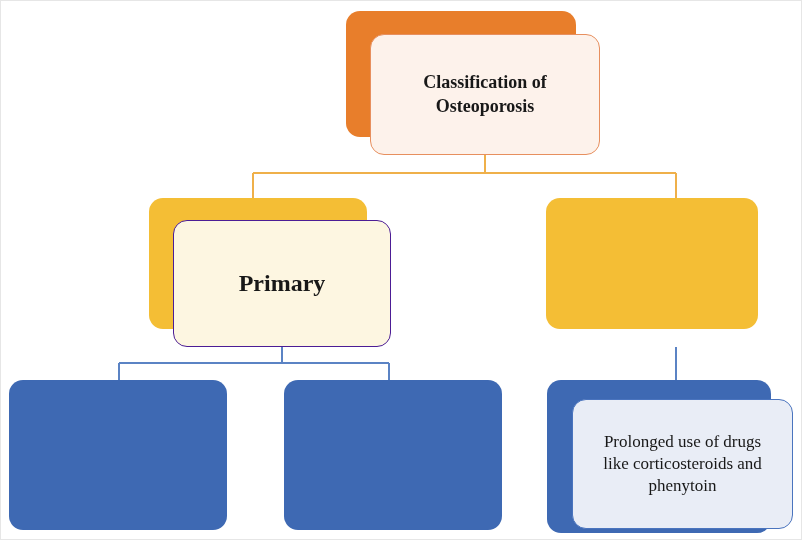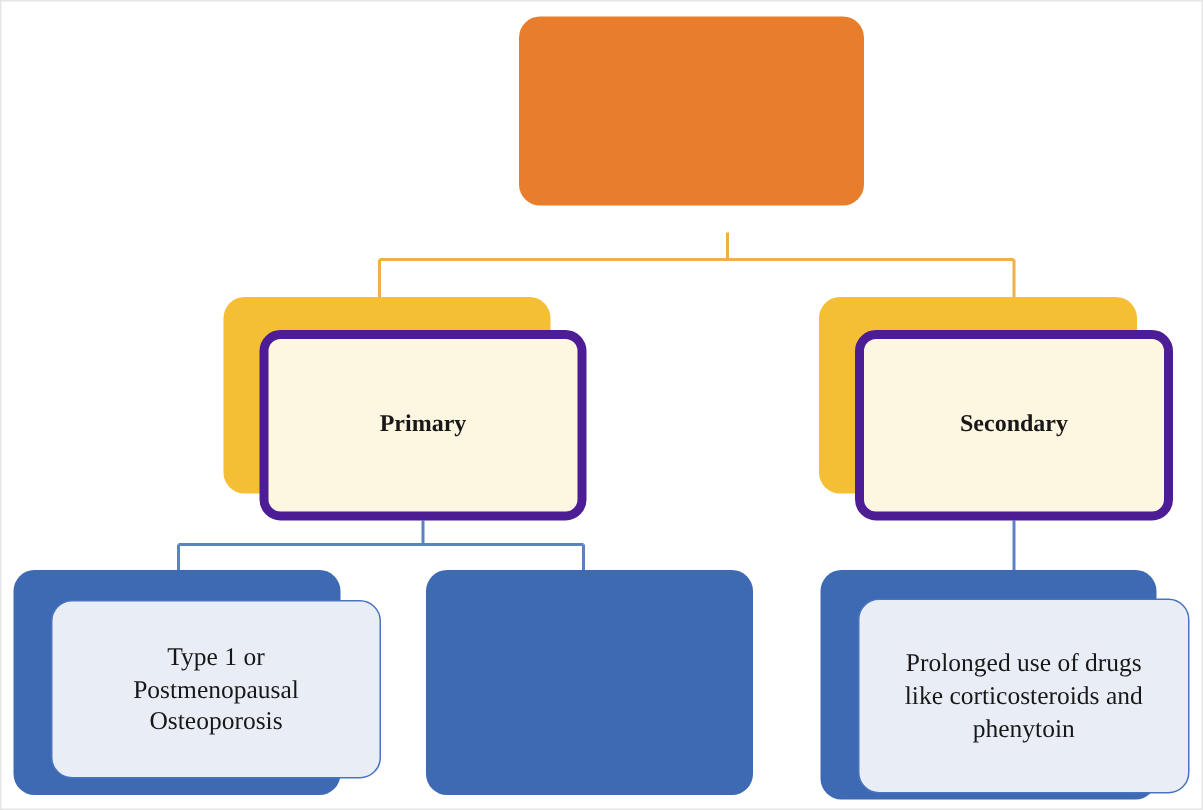--- a/index.html
+++ b/index.html
@@ -34,22 +34,22 @@
   .txt { display: inline-block; line-height: 1.28; }
 
   
   .root-back  { left: 345px; top: 10px;  width: 230px; height: 126px; background: #E87E2B; }
   .root-front { left: 369px; top: 33px;  width: 230px; height: 121px; background: #FDF2EB;
                 border: 1px solid #E78F5E; font-weight: bold; font-size: 18px; }
   .root-front .txt { max-width: 175px; }
 
   
   .branch-back  { background: #F4BE35; }
-  .branch-front { background: #FDF6E1; border: 6px solid #4c1d95;
-                  font-weight: bold; font-size: 16px; }
+  .branch-front { background: #FDF6E1; border: 1px solid #4c1d95;
+                  font-weight: bold; font-size: 24px; }
   .primary-back    { left: 148px; top: 197px; width: 218px; height: 131px; }
   .primary-front   { left: 172px; top: 219px; width: 218px; height: 127px; }
   .secondary-back  { left: 545px; top: 197px; width: 212px; height: 131px; }
   .secondary-front { left: 569px; top: 219px; width: 212px; height: 127px; }
 
   
   .leaf-back  { background: #3E69B3; }
   .leaf-front { background: #E9EDF6; border: 1px solid #4A74BE; font-size: 17px; }
   .leaf1-back  { left: 8px;   top: 379px; width: 218px; height: 150px; }
   .leaf1-front { left: 33px;  top: 399px; width: 220px; height: 119px; }
@@ -66,35 +66,32 @@
 
 <div class="canvas">
 
   <svg class="connectors" viewBox="0 0 802 540" xmlns="http://www.w3.org/2000/svg">
     <path d="M484 154 L484 172 M252 172 L675 172 M252 172 L252 198 M675 172 L675 198" stroke="#EFB04A" stroke-width="2" fill="none"></path>
     <path d="M281 346 L281 362 M118 362 L388 362 M118 362 L118 380 M388 362 L388 380" stroke="#5B83C4" stroke-width="2" fill="none"></path>
     <path d="M675 346 L675 380" stroke="#5B83C4" stroke-width="2" fill="none"></path>
   </svg>
 
   <div class="shape root-back"></div>
+  <div class="shape front root-front">
+    <span class="txt">Classification of Osteoporosis</span>
+  </div>
 
   <div class="shape branch-back primary-back"></div>
   <div class="shape front branch-front primary-front">
     <span class="txt">Primary</span>
   </div>
 
   <div class="shape branch-back secondary-back"></div>
-  <div class="shape front branch-front secondary-front">
-    <span class="txt">Secondary</span>
-  </div>
 
   <div class="shape leaf-back leaf1-back"></div>
-  <div class="shape front leaf-front leaf1-front">
-    <span class="txt">Type 1 or Postmenopausal Osteoporosis</span>
-  </div>
 
   <div class="shape leaf-back leaf2-back"></div>
 
   <div class="shape leaf-back leaf3-back"></div>
   <div class="shape front leaf-front leaf3-front">
     <span class="txt">Prolonged use of drugs like corticosteroids and phenytoin</span>
   </div>
 
 </div>
 

